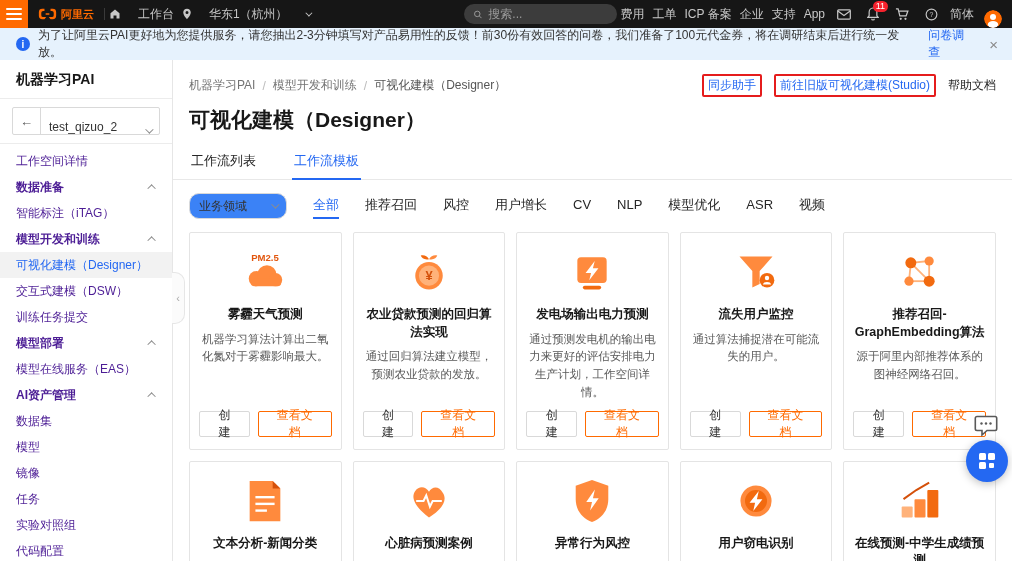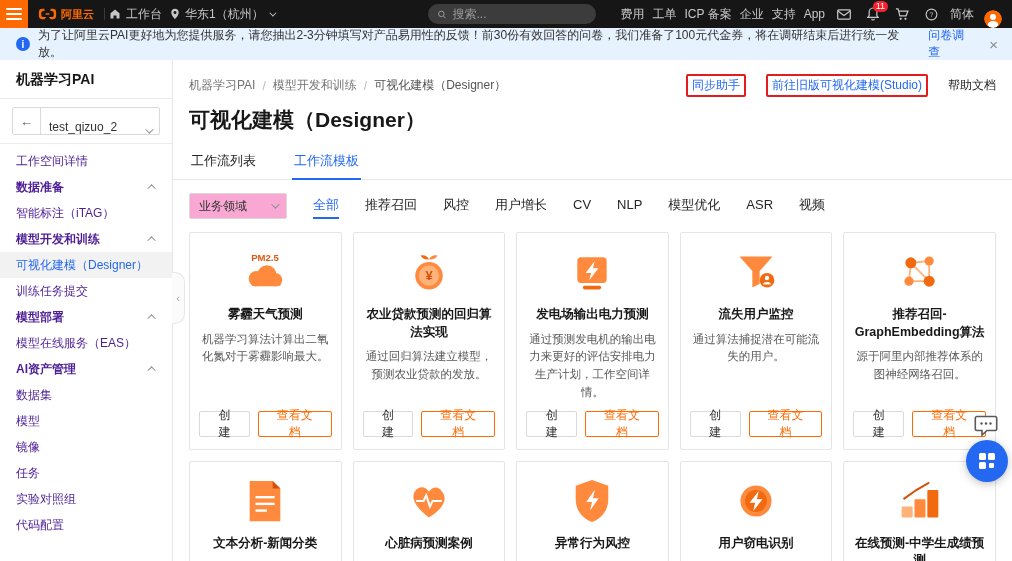--- a/index.html
+++ b/index.html
@@ -6,21 +6,21 @@
   html,body{width:1012px;height:561px;overflow:hidden;background:#fff;
     font-family:"Liberation Sans","DejaVu Sans",sans-serif;color:#181818}
   .page{width:1012px;height:561px;display:flex;flex-direction:column;overflow:hidden;position:relative;background:#fff}
 
   
   .topbar{flex:0 0 28px;height:28px;background:#161616;display:flex;align-items:center;color:#c7c7c7;font-size:12px;white-space:nowrap}
   .hamburger{width:28px;height:28px;background:#ff6a00;display:flex;flex-direction:column;justify-content:center;gap:3px;padding:0 6px;cursor:pointer;flex:0 0 28px}
   .hamburger i{display:block;height:2px;background:#fff;border-radius:1px}
   .brand{display:flex;align-items:center;gap:4px;color:#ff6a00;font-weight:bold;font-size:11px;margin:0 10px;cursor:pointer}
   .tb-sep{width:1px;height:12px;background:#3a3a3a}
-  .tb-item{display:flex;align-items:center;gap:5px;padding:0 4px;height:28px;cursor:pointer}
+  .tb-item{display:flex;align-items:center;gap:17px;padding:0 4px;height:28px;cursor:pointer}
   .search{margin-left:150px;width:168px;height:20px;background:#3c3c3c;border-radius:10px;display:flex;align-items:center;padding:0 9px;gap:6px}
   .search input{background:transparent;border:none;outline:none;color:#bdbdbd;font-size:12px;width:100%}
   .search input::placeholder{color:#9a9a9a}
   .tb-right{margin-left:auto;display:flex;align-items:flex-end;height:28px}
   .tb-icon{display:flex;align-items:center;padding:0 8px;height:28px;cursor:pointer;position:relative}
   .badge{position:absolute;top:1px;right:-1px;background:#f5222d;color:#fff;border-radius:7px;font-size:9px;line-height:11px;padding:0 3px;font-weight:normal}
   .avatar{width:18px;height:18px;border-radius:50%;overflow:hidden;margin:0 10px 0 6px;cursor:pointer;flex:0 0 18px}
   .chev{display:inline-block;width:6px;height:6px;border-left:1.4px solid #8c8c8c;border-top:1.4px solid #8c8c8c}
   .chev.up{transform:rotate(45deg) translateY(2px)}
   .chev.down{transform:rotate(-135deg) translateY(2px)}
@@ -45,31 +45,31 @@
   .sb-item.group{font-weight:bold}
   .sb-item.active{background:#f2f2f2;color:#2468f2}
   .collapse{position:absolute;right:-13px;top:212px;width:13px;height:52px;background:#fbfbfb;border:1px solid #e6e6e6;border-left:none;border-radius:0 10px 10px 0;display:flex;align-items:center;justify-content:center;color:#aaa;cursor:pointer;font-size:11px}
 
   
   .main{flex:1;min-width:0;overflow:hidden;background:#fff}
   .crumb-row{display:flex;align-items:center;font-size:12px;color:#737373;padding:14px 16px 0}
   .crumb{cursor:pointer}
   .crumb.current{color:#555;cursor:default}
   .crumb-sep{margin:0 7px;color:#bbb}
-  .actions{margin-left:auto;display:flex;align-items:center;gap:20px;font-size:12px}
+  .actions{margin-left:auto;display:flex;align-items:center;gap:12px;font-size:12px}
   .red-box{border:2px solid #e51c1c;border-radius:2px;padding:1px 4px;display:inline-flex}
   .action-link{color:#2468f2;cursor:pointer;text-decoration:none}
   .help-link{color:#262626;cursor:pointer;text-decoration:none}
   .page-title{font-size:21px;font-weight:bold;padding:9px 16px 0;color:#181818}
   .tabs{display:flex;gap:34px;padding:0 16px;margin-top:9px;border-bottom:1px solid #e8e8e8;font-size:13px}
   .tab{padding:9px 2px;cursor:pointer;color:#262626;position:relative}
   .tab.active{color:#2468f2}
   .tab.active::after{content:"";position:absolute;left:0;right:0;bottom:-1px;height:2px;background:#2468f2}
   .filter-row{display:flex;align-items:center;padding:13px 16px 0;font-size:12px}
-  .select{width:98px;height:26px;border:1px solid #d9d9d9;border-radius:2px;display:flex;align-items:center;justify-content:space-between;padding:0 9px;color:#333;cursor:pointer;background:#f9a8d4}
+  .select{width:98px;height:26px;border:1px solid #d9d9d9;border-radius:10px;display:flex;align-items:center;justify-content:space-between;padding:0 9px;color:#333;cursor:pointer;background:#3b82f6}
   .cats{display:flex;gap:26px;margin-left:26px;font-size:13px;align-items:center}
   .cat{cursor:pointer;color:#262626;position:relative;padding-bottom:3px}
   .cat.active{color:#2468f2}
   .cat.active::after{content:"";position:absolute;left:0;right:0;bottom:-2px;height:2px;background:#2468f2}
 
   .cards{display:grid;grid-template-columns:repeat(5,1fr);gap:11px;padding:13px 16px 0}
   .card{border:1px solid #e4e4e4;border-radius:2px;background:#fff;display:flex;flex-direction:column;align-items:center;text-align:center;padding:15px 9px 12px;min-height:186px}
   .card-icon{height:48px;display:flex;align-items:center;justify-content:flex-start}
   .card-title{font-size:12.5px;font-weight:bold;margin-top:10px;line-height:1.4;color:#181818}
   .card-desc{font-size:11.5px;color:#595959;margin-top:7px;line-height:1.55;flex:1}
@@ -198,20 +198,23 @@
             <span>智能标注（iTAG）</span>
           </div>
         <div class="sb-item group">
             <span>模型开发和训练</span>
             <i class="chev up"></i>
           </div>
         <div class="sb-item sub active">
             <span>可视化建模（Designer）</span>
           </div>
         <div class="sb-item sub">
+            <span>交互式建模（DSW）</span>
+          </div>
+        <div class="sb-item sub">
             <span>训练任务提交</span>
           </div>
         <div class="sb-item group">
             <span>模型部署</span>
             <i class="chev up"></i>
           </div>
         <div class="sb-item sub">
             <span>模型在线服务（EAS）</span>
           </div>
         <div class="sb-item group">

